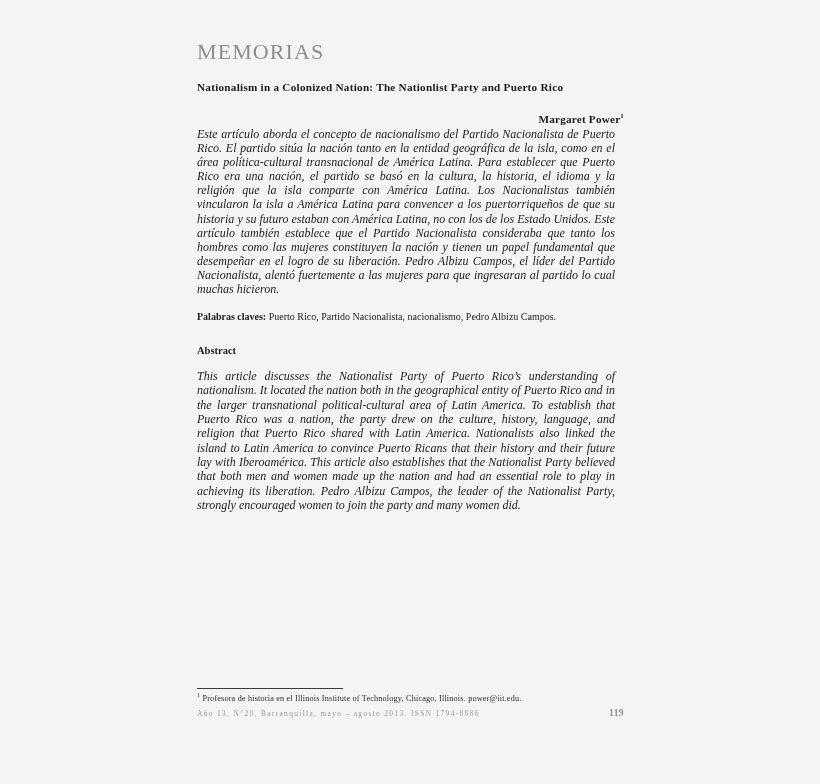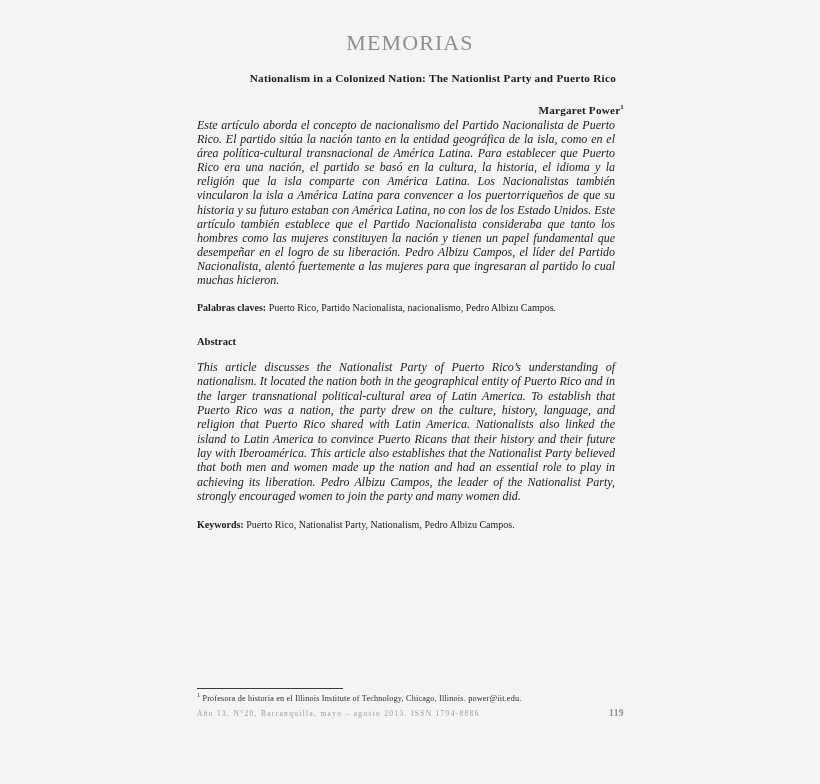--- a/index.html
+++ b/index.html
@@ -22,22 +22,22 @@
   }
   .content {
     position: absolute;
     left: 197px;
     top: 0;
     width: 427px;
   }
 
   
   .masthead {
-    padding-top: 31px;
-    text-align: center;
+    padding-top: 40px;
+    text-align: left;
   }
   .masthead-title {
     font-family: "Liberation Serif", "DejaVu Serif", serif;
     font-size: 22px;
     line-height: 24px;
     letter-spacing: 1.1px;
     color: #8e8e8e;
     font-weight: 400;
     margin: 0;
     padding-right: 1px;
@@ -47,26 +47,26 @@
     font-size: 7.5px;
     line-height: 12px;
     letter-spacing: 1.45px;
     color: #a3a3a3;
     margin: 4px 0 0 0;
     white-space: nowrap;
   }
 
   
   .title-en, .title-es {
-    text-align: right;
+    text-align: left;
     font-weight: bold;
     font-size: 11.2px;
     line-height: 14px;
     letter-spacing: 0.25px;
-    margin: 8px;
+    margin: 0;
   }
   .title-en { margin-top: 16px; }
   .title-es { margin-top: 16px; }
 
   .author {
     text-align: right;
     font-weight: bold;
     font-size: 11.2px;
     line-height: 14px;
     margin: 18px 0 0 0;
@@ -184,24 +184,20 @@
 
     <p class="keyline">
       <b>Palabras claves:</b>
       <span>Puerto Rico, Partido Nacionalista, nacionalismo, Pedro Albizu Campos.</span>
     </p>
 
     <p class="section-head abstract-head">Abstract</p>
 
     <p class="para para-abstract">This article discusses the Nationalist Party of Puerto Rico’s understanding of nationalism. It located the nation both in the geographical entity of Puerto Rico and in the larger transnational political-cultural area of Latin America. To establish that Puerto Rico was a nation, the party drew on the culture, history, language, and religion that Puerto Rico shared with Latin America. Nationalists also linked the island to Latin America to convince Puerto Ricans that their history and their future lay with Iberoamérica. This article also establishes that the Nationalist Party believed that both men and women made up the nation and had an essential role to play in achieving its liberation. Pedro Albizu Campos, the leader of the Nationalist Party, strongly encouraged women to join the party and many women did.</p>
 
-    <p class="keyline keyline-abs">
-      <b>Keywords:</b>
-      <span>Puerto Rico, Nationalist Party, Nationalism, Pedro Albizu Campos.</span>
-    </p>
 
   </div>
 
   <div class="footnote-wrap">
     <div class="footnote-rule"></div>
     <p class="footnote-text">
       <sup>1</sup>
       <span>Profesora de historia en el Illinois Institute of Technology, Chicago, Illinois. power@iit.edu.</span>
     </p>
   </div>

